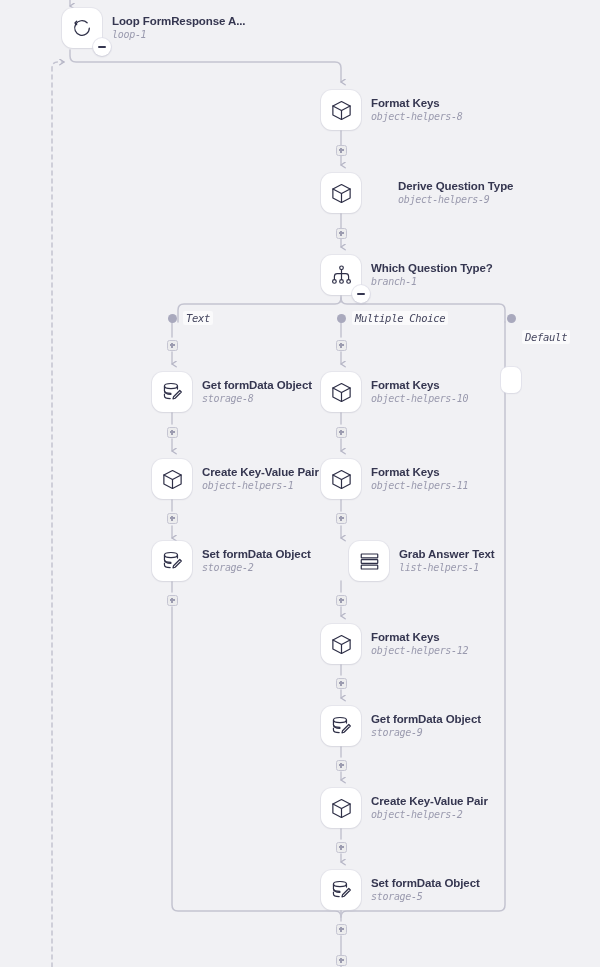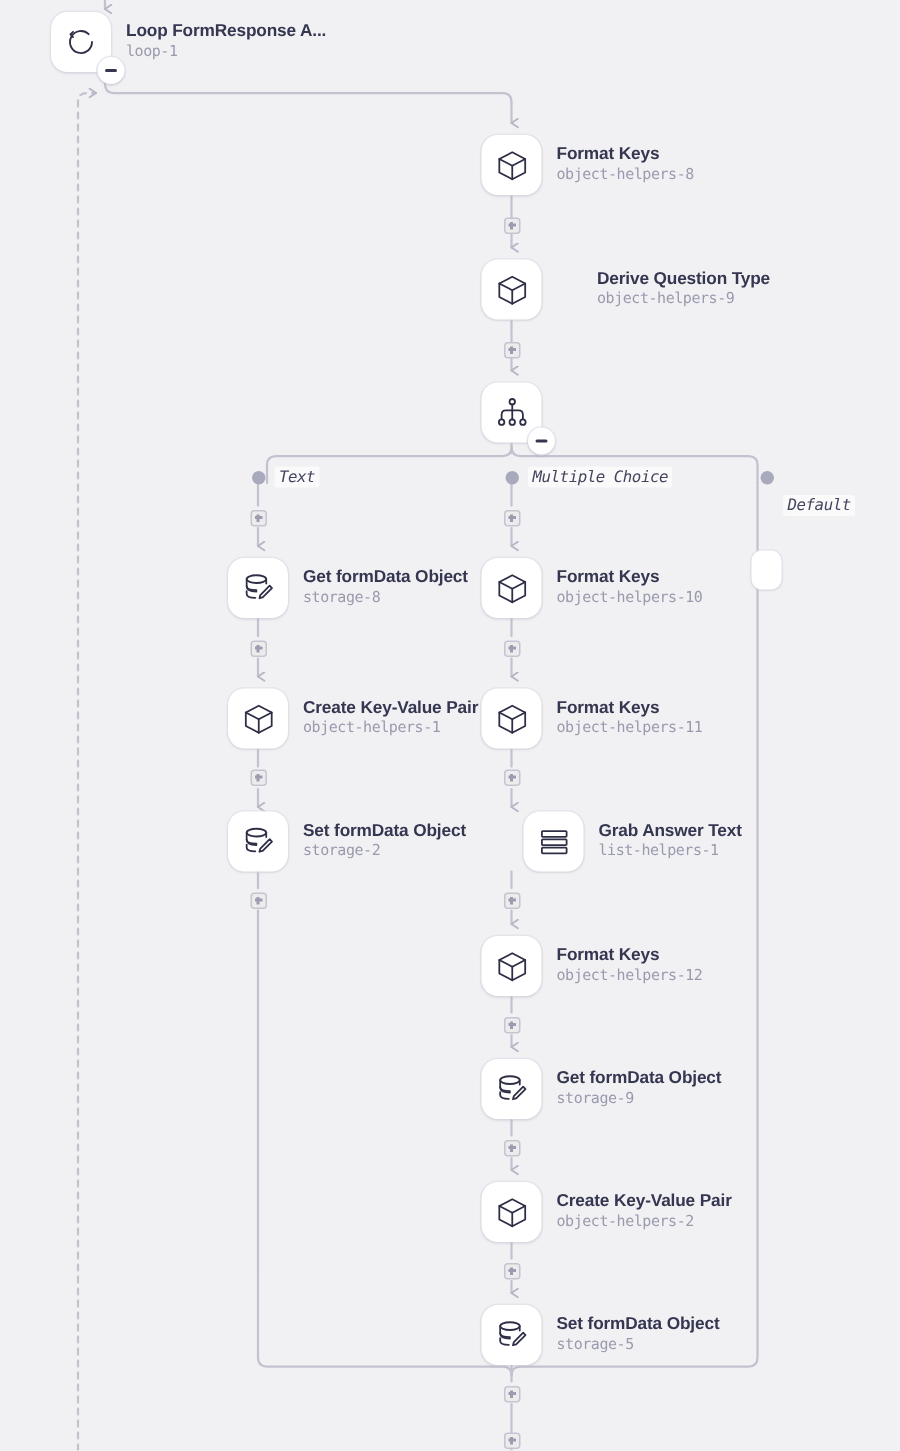--- a/index.html
+++ b/index.html
@@ -42,20 +42,21 @@
     letter-spacing: -0.1px;
     white-space: nowrap;
     margin-bottom: 3px;
   }
   .node-sub {
     font-family: "DejaVu Sans Mono", monospace;
     font-size: 10px;
     color: #9a9aae;
     white-space: nowrap;
     letter-spacing: -0.3px;
+    font-style: italic;
   }
 
   
   .collapse-badge {
     position: absolute;
     right: -9px; bottom: -8px;
     width: 18px; height: 18px;
     border-radius: 50%;
     background: #ffffff;
     box-shadow: 0 1px 2px rgba(30,30,60,0.13), 0 0 0 1px rgba(225,225,235,0.7);
@@ -169,21 +170,21 @@
       <path d="M341,772 L341,780" marker-end="url(#arw)"></path>
       <path d="M341,828 L341,839"></path>
       <path d="M341,854 L341,862" marker-end="url(#arw)"></path>
       <path d="M341,910 L341,921"></path>
 
       <path d="M341,936 L341,967"></path>
     </g>
   </svg>
 
   <div id="node-layer">
-      <div class="node" style="left: 34px; top: 8px;">
+      <div class="node" style="left: 62px; top: 8px;">
         <div class="node-icon">
           <svg width="22" height="22" viewBox="0 0 24 24" fill="none" stroke="#2e2f47" stroke-width="1.35" stroke-linecap="round" stroke-linejoin="round">
       <path d="M20 12a8 8 0 1 1-2.4-5.7"></path>
       <path d="M6.2 4.6 L4.3 6.5 L6.2 8.4"></path>
     </svg>
           <div class="collapse-badge">
             <i></i>
           </div>
         </div>
         <div class="node-text">
@@ -224,20 +225,24 @@
       <path d="M12 6 L12 10"></path>
       <path d="M4.6 16 L4.6 13 Q4.6 10 7.6 10 L16.4 10 Q19.4 10 19.4 13 L19.4 16"></path>
       <circle cx="4.6" cy="18.2" r="1.9"></circle>
       <circle cx="12" cy="18.2" r="1.9"></circle>
       <circle cx="19.4" cy="18.2" r="1.9"></circle>
       <path d="M12 10 L12 16.3"></path>
     </svg>
           <div class="collapse-badge">
             <i></i>
           </div>
+        </div>
+        <div class="node-text">
+          <div class="node-title">Which Question Type?</div>
+          <div class="node-sub">branch-1</div>
         </div>
       </div>
       <div class="node" style="left: 152px; top: 372px;">
         <div class="node-icon">
           <svg width="23" height="23" viewBox="0 0 24 24" fill="none" stroke="#2e2f47" stroke-width="1.25" stroke-linecap="round" stroke-linejoin="round">
       <ellipse cx="10.4" cy="5.3" rx="6.8" ry="2.7"></ellipse>
       <path d="M3.6 5.3 L3.6 10.2 Q3.6 12.9 10.4 12.9"></path>
       <path d="M17.2 5.3 L17.2 8.4"></path>
       <path d="M3.6 10.2 Q3.6 13.9 10.4 13.9"></path>
       <path d="M3.6 13.6 L3.6 15.6 Q3.6 18.3 9.6 18.3"></path>

